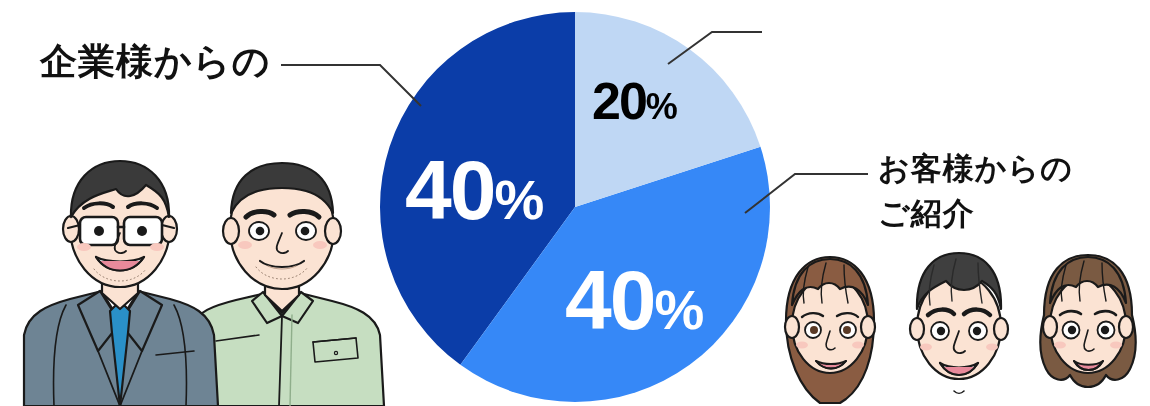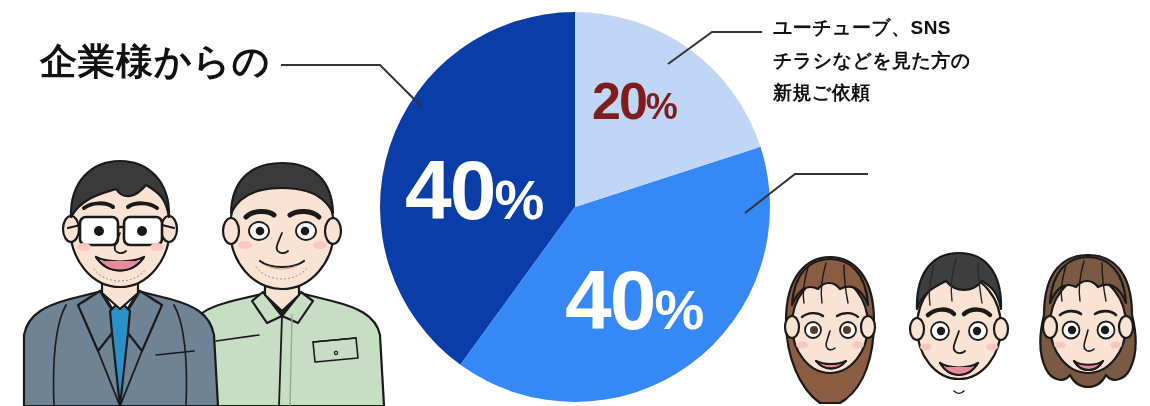--- a/index.html
+++ b/index.html
@@ -98,40 +98,39 @@
   </svg>
 
   <div class="slice-value" id="slice-label-repeat" style="color: rgb(255, 255, 255);">
     <span class="num">40</span><span class="pct">%</span>
   </div>
 
   <div class="slice-value" id="slice-label-referral" style="color: rgb(255, 255, 255);">
     <span class="num">40</span><span class="pct">%</span>
   </div>
 
-  <div class="slice-value" id="slice-label-newreq" style="color: #7f1d1d;">
+  <div class="slice-value" id="slice-label-newreq" style="color: #000000;">
     <span class="num">20</span><span class="pct">%</span>
   </div>
 
   <svg id="leader-lines" viewBox="0 0 1150 406">
     <polyline points="281,65 380,65 421,106" fill="none" stroke="#333333" stroke-width="2"></polyline>
     <polyline points="668,64 712,32 762,32" fill="none" stroke="#333333" stroke-width="2"></polyline>
     <polyline points="745,213 795,174 868,174" fill="none" stroke="#333333" stroke-width="2"></polyline>
   </svg>
 
   <div class="callout" id="callout-repeat" style="color: rgb(17, 17, 17);">
     <span class="line">企業様からの</span>
   </div>
 
-
-  <div class="callout" id="callout-newrequest" style="color: rgb(17, 17, 17);">
-    <span class="line">ユーチューブ、SNS</span>
-    <span class="line">チラシなどを見た方の</span>
-    <span class="line">新規ご依頼</span>
-  </div>
+  <div class="callout" id="callout-referral" style="color: rgb(17, 17, 17);">
+    <span class="line">お客様からの</span>
+    <span class="line">ご紹介</span>
+  </div>
+
 
   <svg class="illustration" id="illustration-corporate" viewBox="0 0 380 251">
     <g stroke="#1a1a1a" stroke-width="2.2" stroke-linejoin="round" stroke-linecap="round">
 
       <g>
 
         <path d="M168,176 C175,156 196,150 216,145 L246,138 L262,134 L280,138 L312,146
                  C336,152 356,160 360,180 L364,251 L168,251 Z" fill="#C6DEC1"></path>
 
         <path d="M245,139 L262,158 L279,139 L272,134 L252,134 Z" fill="#ffffff"></path>

